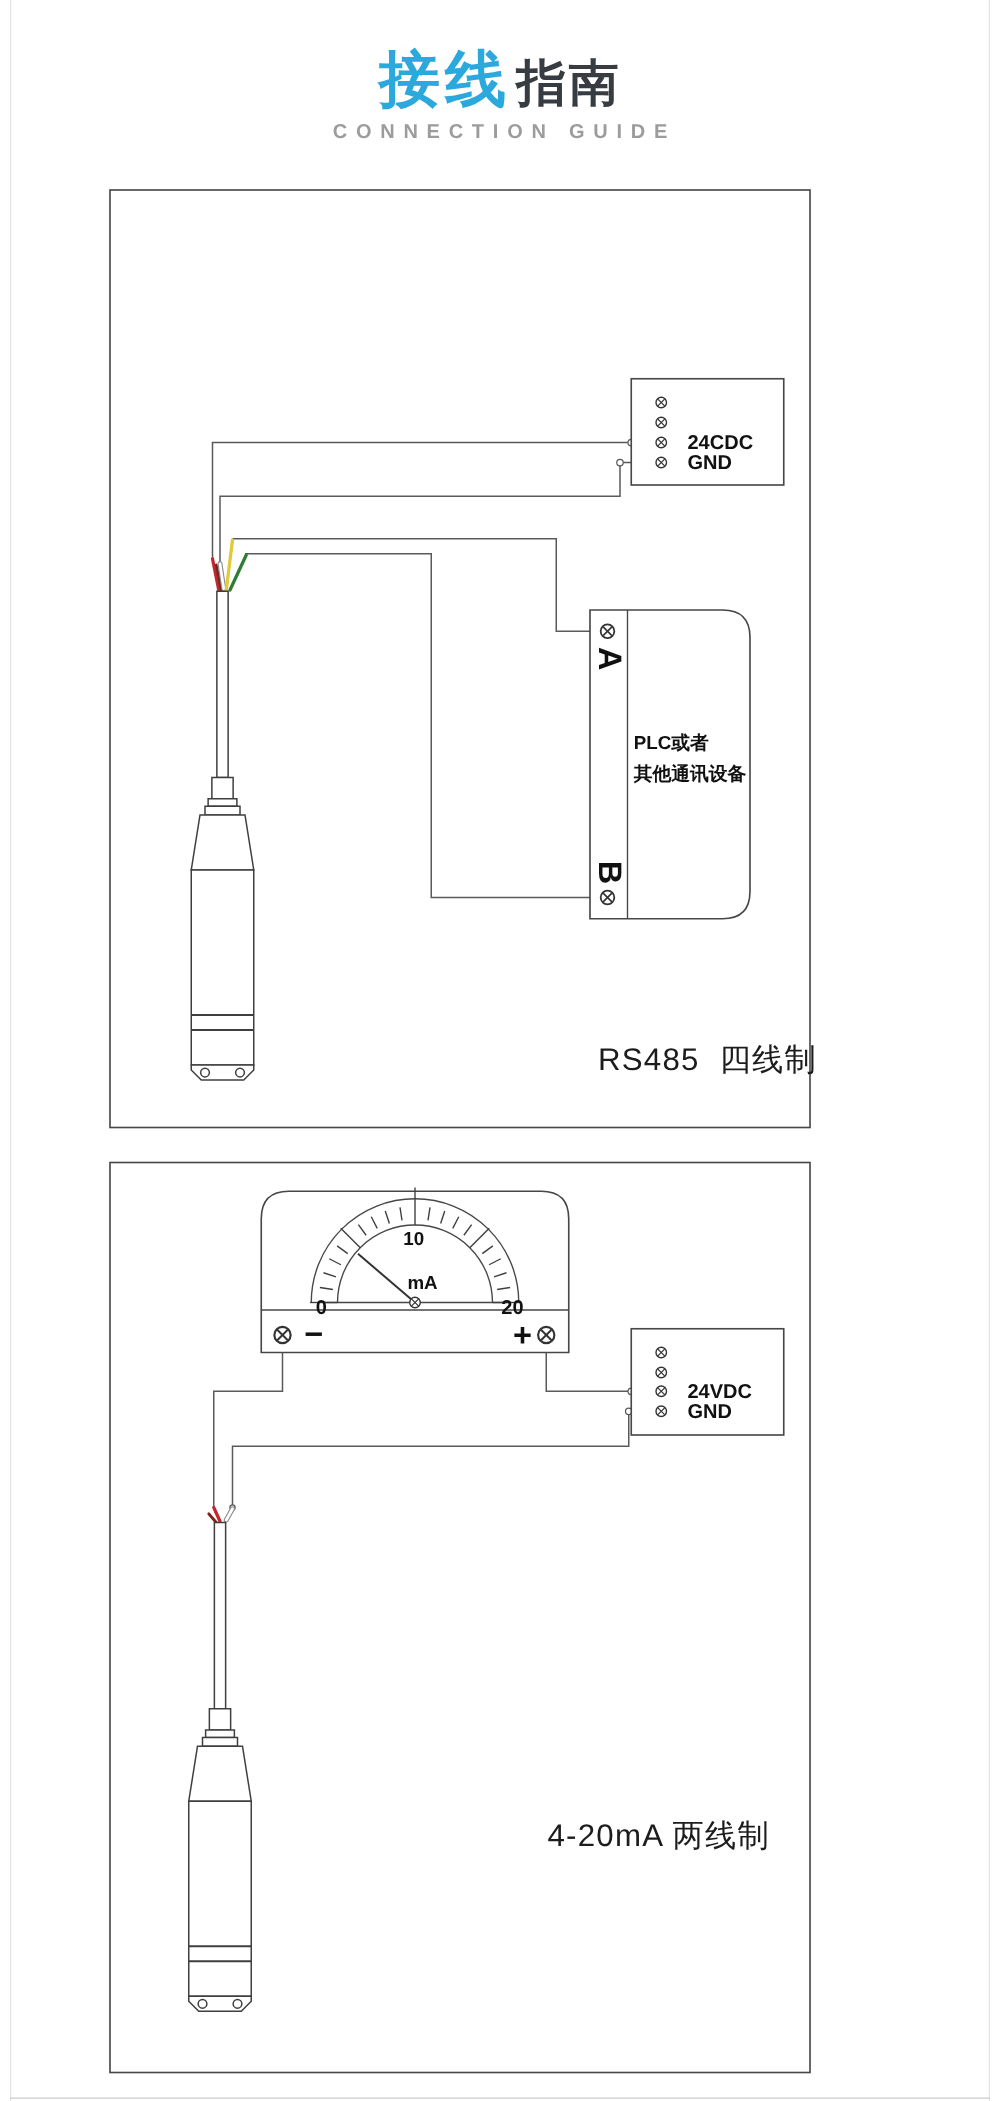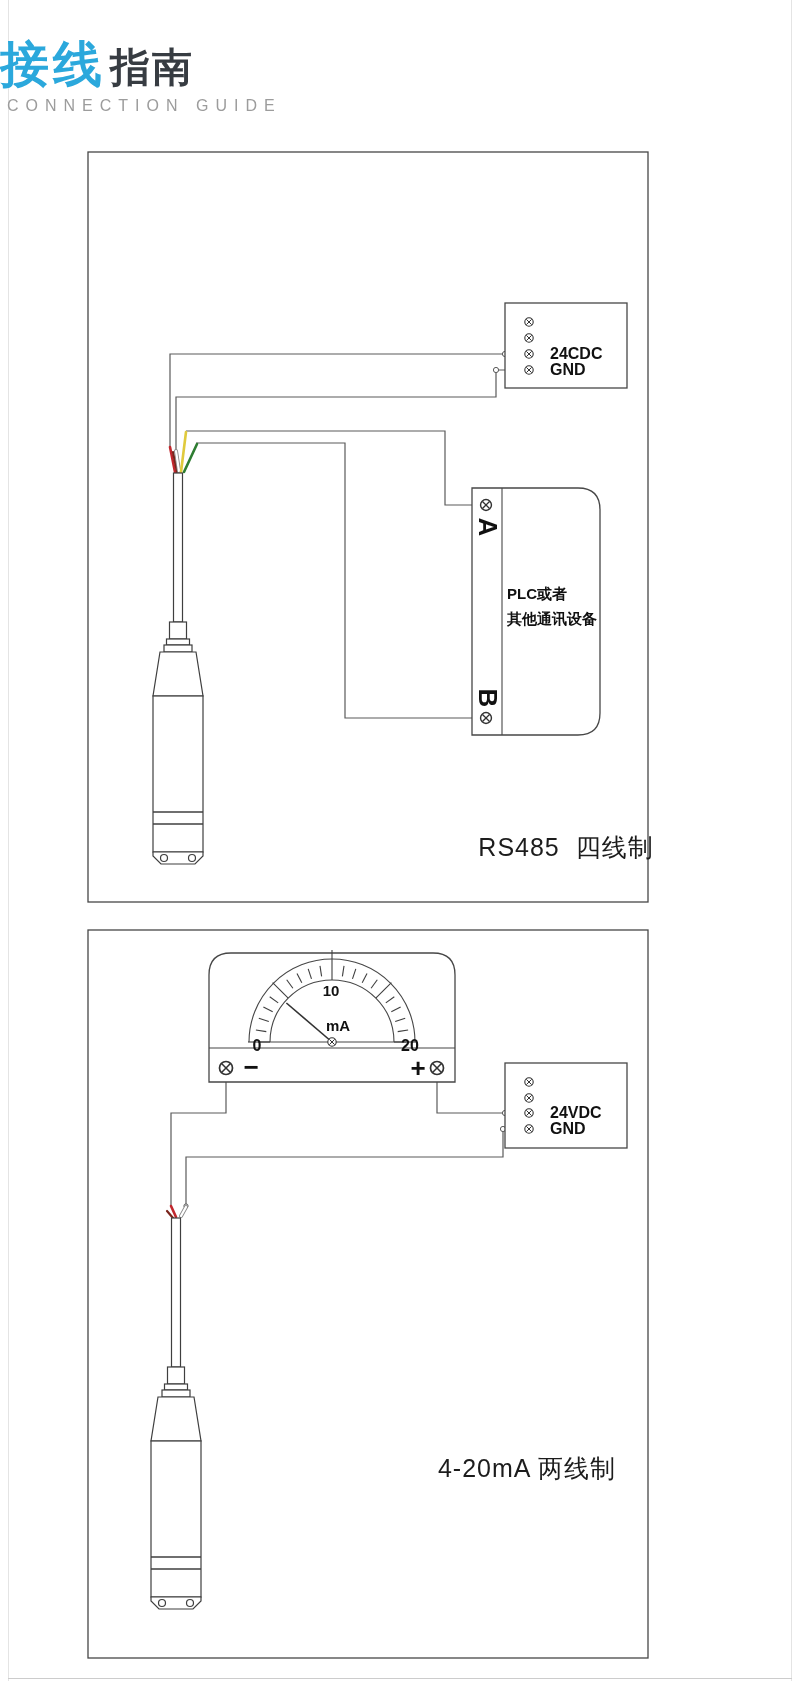--- a/index.html
+++ b/index.html
@@ -2,24 +2,24 @@
 <html><head>
 <meta charset="utf-8">
 <style>
   html,body{margin:0;padding:0;background:#ffffff;}
   .page{position:relative;width:800px;height:1681px;background:#ffffff;
         font-family:"Liberation Sans",sans-serif;overflow:hidden;}
   .edge{position:absolute;top:0;bottom:0;width:1px;background:#e4e4e4;}
   .edge.left{left:8px;} .edge.right{right:8px;}
   .bottom-line{position:absolute;left:8px;right:8px;bottom:2px;height:1px;background:#cccccc;}
 
-  .header{position:absolute;top:40px;left:0;right:0;text-align:left;line-height:1;}
+  .header{position:absolute;top:40px;left:0;right:0;text-align:center;line-height:1;}
   .title-accent{color:#2BA8DC;font-size:49px;font-weight:bold;letter-spacing:4px;}
   .title-dark{color:#373C42;font-size:40px;font-weight:bold;margin-left:4px;letter-spacing:2px;}
-  .subtitle{margin-top:9px;color:#9C9C9C;font-size:16px;font-weight:400;
+  .subtitle{margin-top:9px;color:#9C9C9C;font-size:16px;font-weight:700;
             letter-spacing:7px;padding-left:7px;}
 
   svg{position:absolute;top:0;left:0;}
   svg text{font-family:"Liberation Sans",sans-serif;fill:#111;}
   .outline{fill:#ffffff;stroke:#474747;stroke-width:1.3;}
   .thin{fill:none;stroke:#474747;stroke-width:1.1;}
   .wire{fill:none;stroke:#5a5a5a;stroke-width:1.2;}
   .jn{fill:#ffffff;stroke:#5a5a5a;stroke-width:1;}
   .lbl{font-weight:bold;font-size:16px;}
   .plc-lbl{font-weight:bold;font-size:15px;}

